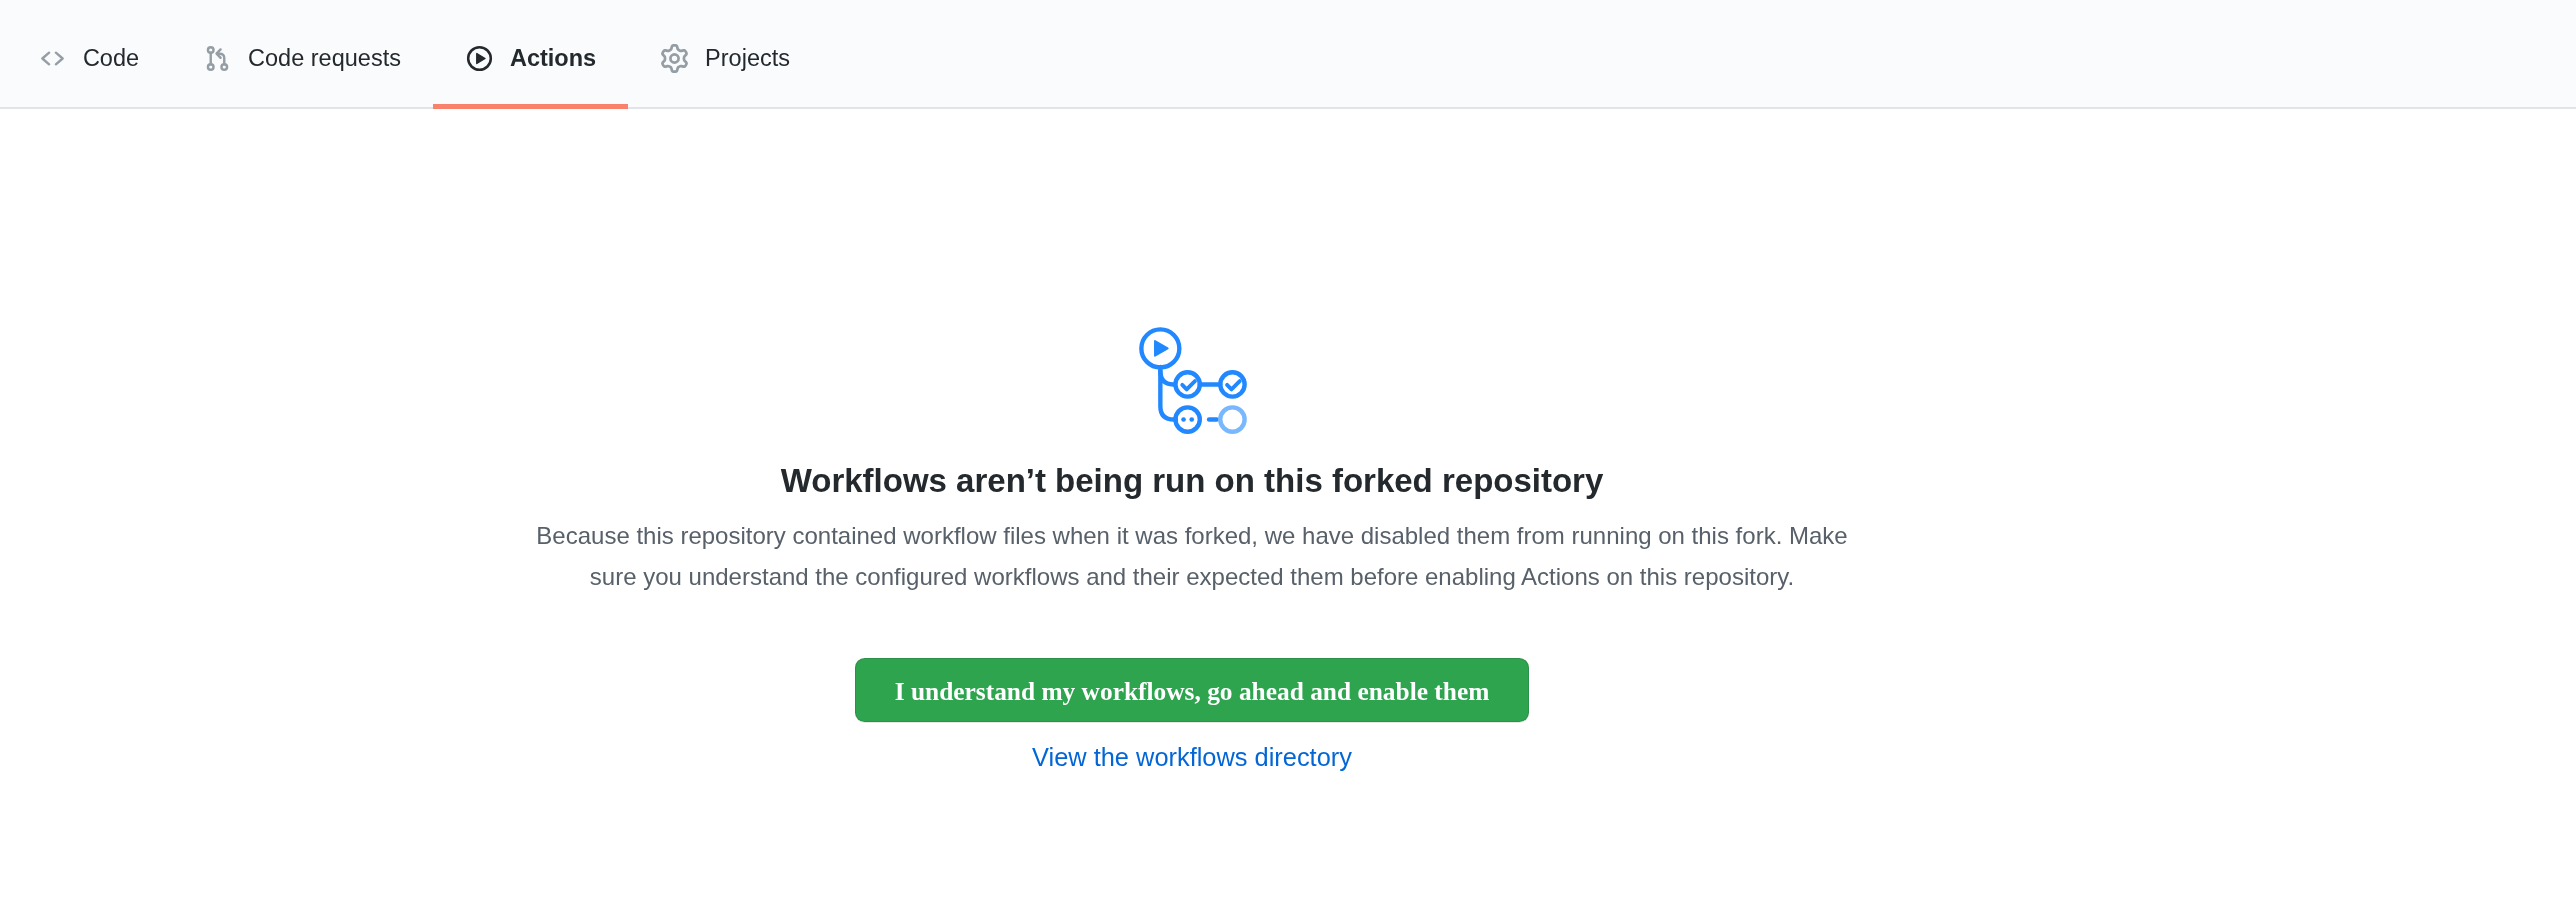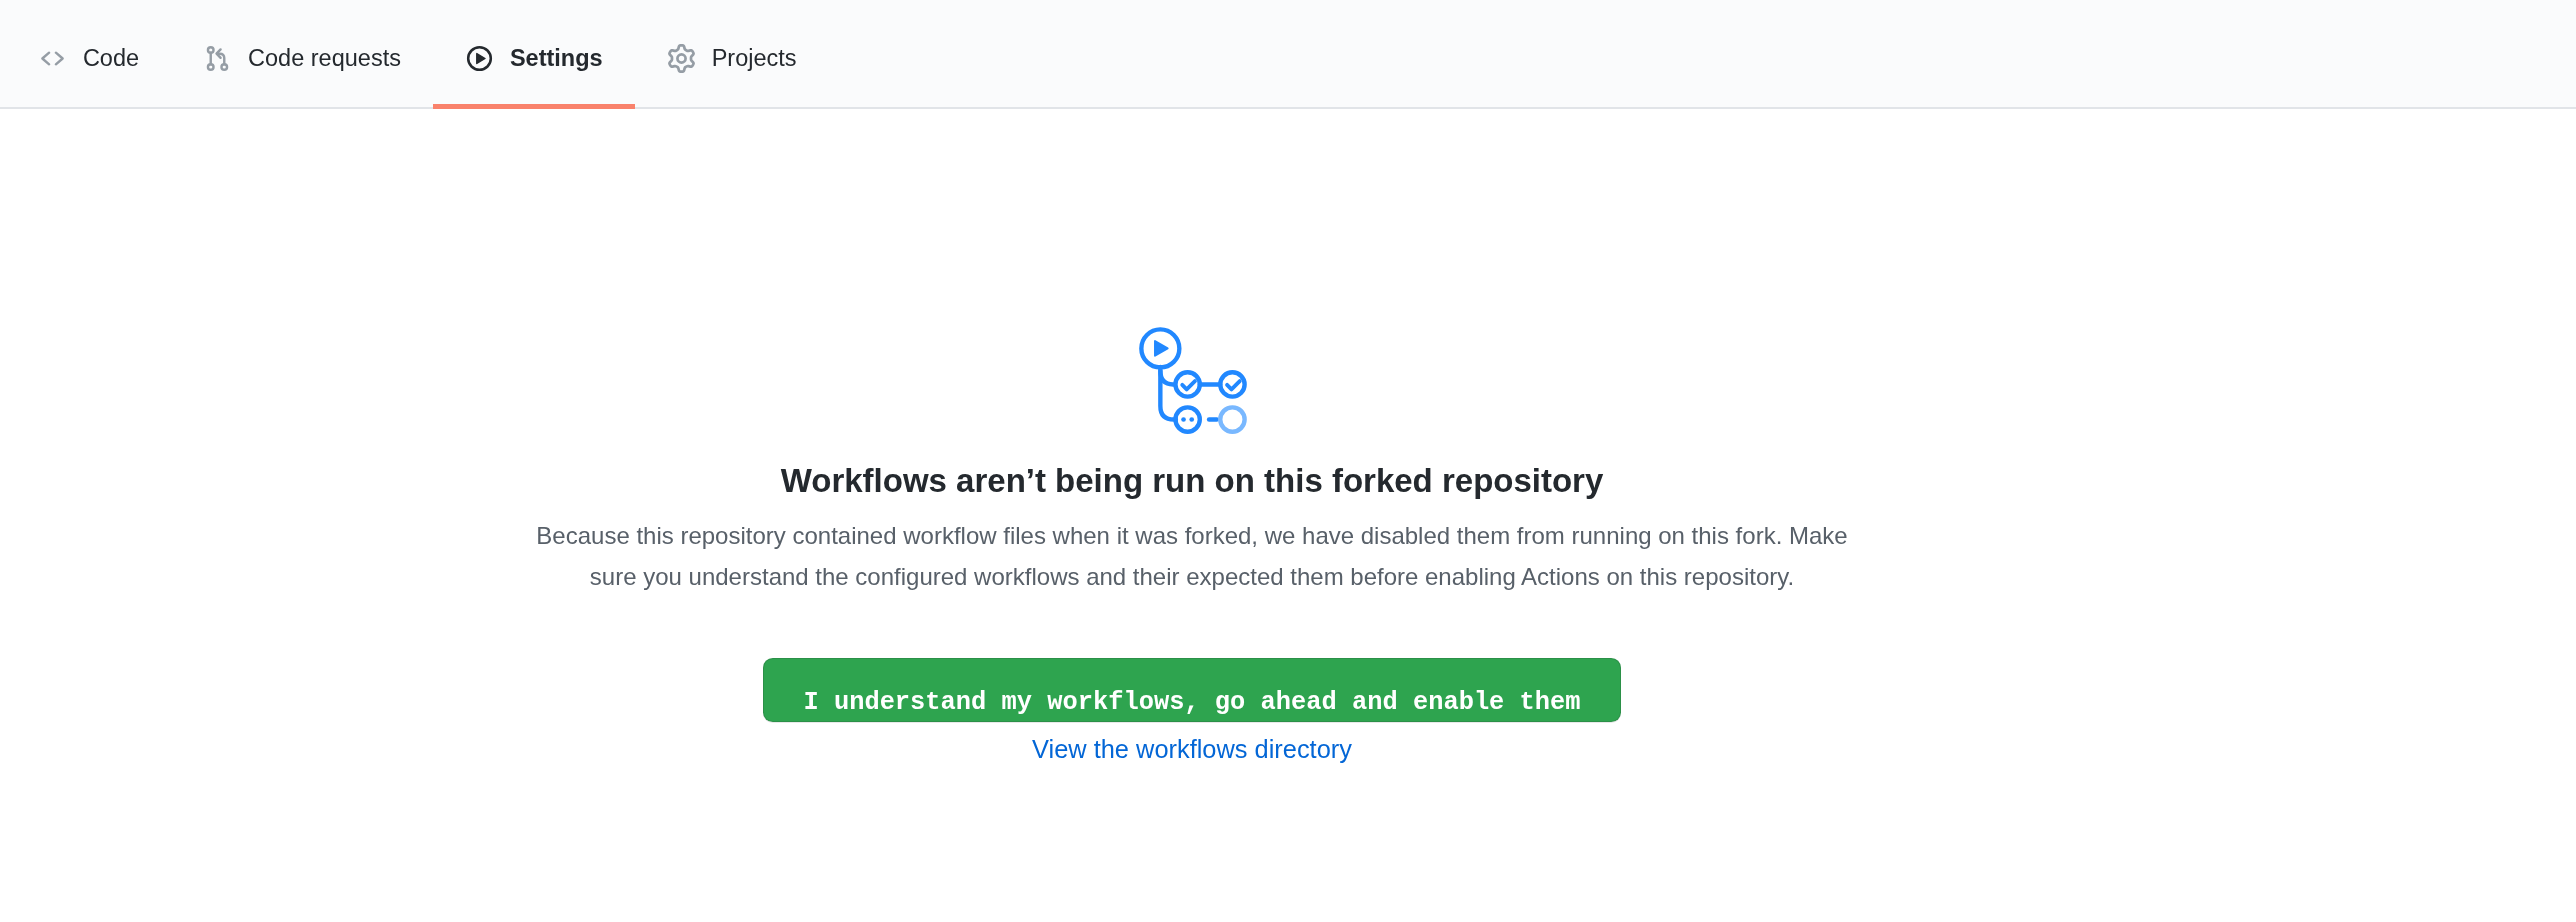--- a/index.html
+++ b/index.html
@@ -80,34 +80,34 @@
     font-size: 24px;
     line-height: 41px;
     color: var(--body-text, #586069);
   }
   .desc .line { display: block; }
 
   .btn-row { margin-top: 61px; }
   .enable-btn {
     display: inline-block;
     height: 64px;
-    padding: 12px 39px;
-    font-family: Liberation Mono, monospace;
+    padding: 1px 39px;
+    font-family: Liberation Serif, serif;
     font-size: 25.4px;
     font-weight: 700;
     line-height: 63px;
     color: #ffffff;
     background: var(--button-green, #2ea44f);
     border: 1px solid rgba(27,31,35,0.15);
     border-radius: 9.8px;
     cursor: pointer;
     box-shadow: 0 1px 0 rgba(27,31,35,0.1);
   }
 
-  .link-row { margin-top: 13px; }
+  .link-row { margin-top: 21px; }
   .wf-link {
     font-size: 25.4px;
     color: var(--link-blue, #0366d6);
     text-decoration: none;
     cursor: pointer;
   }
 </style>
 </head>
 <body>
 
@@ -137,21 +137,21 @@
     <span>Code requests</span>
   </a>
 
   <a class="tab active">
     <span class="ticon">
       <svg width="29" height="29" viewBox="0 0 30 30" fill="none">
         <circle cx="15" cy="15" r="11.7" stroke="currentColor" stroke-width="2.6"></circle>
         <path d="M12.2 9.9 V20.1 L20.7 15 Z" fill="currentColor" stroke="currentColor" stroke-width="1.5" stroke-linejoin="round"></path>
       </svg>
     </span>
-    <span>Settings</span>
+    <span>Actions</span>
   </a>
 
 
   <a class="tab">
     <span class="ticon">
       <svg width="29" height="29" viewBox="0 0 16 16">
         <path fill="currentColor" d="M8 0a8.2 8.2 0 0 1 .701.031C9.444.095 9.99.645 10.16 1.29l.288 1.107c.018.066.079.158.212.224.231.114.454.243.668.386.123.082.233.09.299.071l1.103-.303c.644-.176 1.392.021 1.82.63.27.385.506.792.704 1.218.315.675.111 1.422-.364 1.891l-.814.806c-.049.048-.098.147-.088.294.016.257.016.515 0 .772-.01.147.038.246.088.294l.814.806c.475.469.679 1.216.364 1.891a7.977 7.977 0 0 1-.704 1.217c-.428.61-1.176.807-1.82.63l-1.102-.302c-.067-.019-.177-.011-.3.071a5.909 5.909 0 0 1-.668.386c-.133.066-.194.158-.211.224l-.29 1.106c-.168.646-.715 1.196-1.458 1.26a8.006 8.006 0 0 1-1.402 0c-.743-.064-1.289-.614-1.458-1.26l-.289-1.106c-.018-.066-.079-.158-.212-.224a5.738 5.738 0 0 1-.668-.386c-.123-.082-.233-.09-.299-.071l-1.103.303c-.644.176-1.392-.021-1.82-.63a8.12 8.12 0 0 1-.704-1.218c-.315-.675-.111-1.422.363-1.891l.815-.806c.05-.048.098-.147.088-.294a6.214 6.214 0 0 1 0-.772c.01-.147-.038-.246-.088-.294l-.815-.806C.635 6.045.431 5.298.746 4.623a7.92 7.92 0 0 1 .704-1.217c.428-.61 1.176-.807 1.82-.63l1.102.302c.067.019.177.011.3-.071.214-.143.437-.272.668-.386.133-.066.194-.158.211-.224l.29-1.106C6.009.645 6.556.095 7.299.03 7.53.01 7.764 0 8 0Zm-.571 1.525c-.036.003-.108.036-.137.146l-.289 1.105c-.147.561-.549.967-.998 1.189-.173.086-.34.183-.5.29-.417.278-.97.423-1.529.27l-1.103-.303c-.109-.03-.175.016-.195.045-.22.312-.412.644-.573.99-.014.031-.021.11.059.19l.815.806c.411.406.562.957.53 1.456a4.709 4.709 0 0 0 0 .582c.032.499-.119 1.05-.53 1.456l-.815.806c-.081.08-.073.159-.059.19.162.346.353.677.573.989.02.03.085.076.195.046l1.102-.303c.56-.153 1.113-.008 1.53.27.161.107.328.204.501.29.447.222.85.629.997 1.189l.289 1.105c.029.109.101.143.137.146a6.6 6.6 0 0 0 1.142 0c.036-.003.108-.036.137-.146l.289-1.105c.147-.561.549-.967.998-1.189.173-.086.34-.183.5-.29.417-.278.97-.423 1.529-.27l1.103.303c.109.029.175-.016.195-.045.22-.313.411-.644.573-.99.014-.031.021-.11-.059-.19l-.815-.806c-.411-.406-.562-.957-.53-1.456a4.709 4.709 0 0 0 0-.582c-.032-.499.119-1.05.53-1.456l.815-.806c.081-.08.073-.159.059-.19a6.464 6.464 0 0 0-.573-.989c-.02-.03-.085-.076-.195-.046l-1.102.303c-.56.153-1.113.008-1.53-.27a4.44 4.44 0 0 0-.501-.29c-.447-.222-.85-.629-.997-1.189l-.289-1.105c-.029-.11-.101-.143-.137-.146a6.6 6.6 0 0 0-1.142 0ZM11 8a3 3 0 1 1-6 0 3 3 0 0 1 6 0ZM9.5 8a1.5 1.5 0 1 0-3 0 1.5 1.5 0 0 0 3 0Z"></path>
       </svg>
     </span>
     <span>Projects</span>

